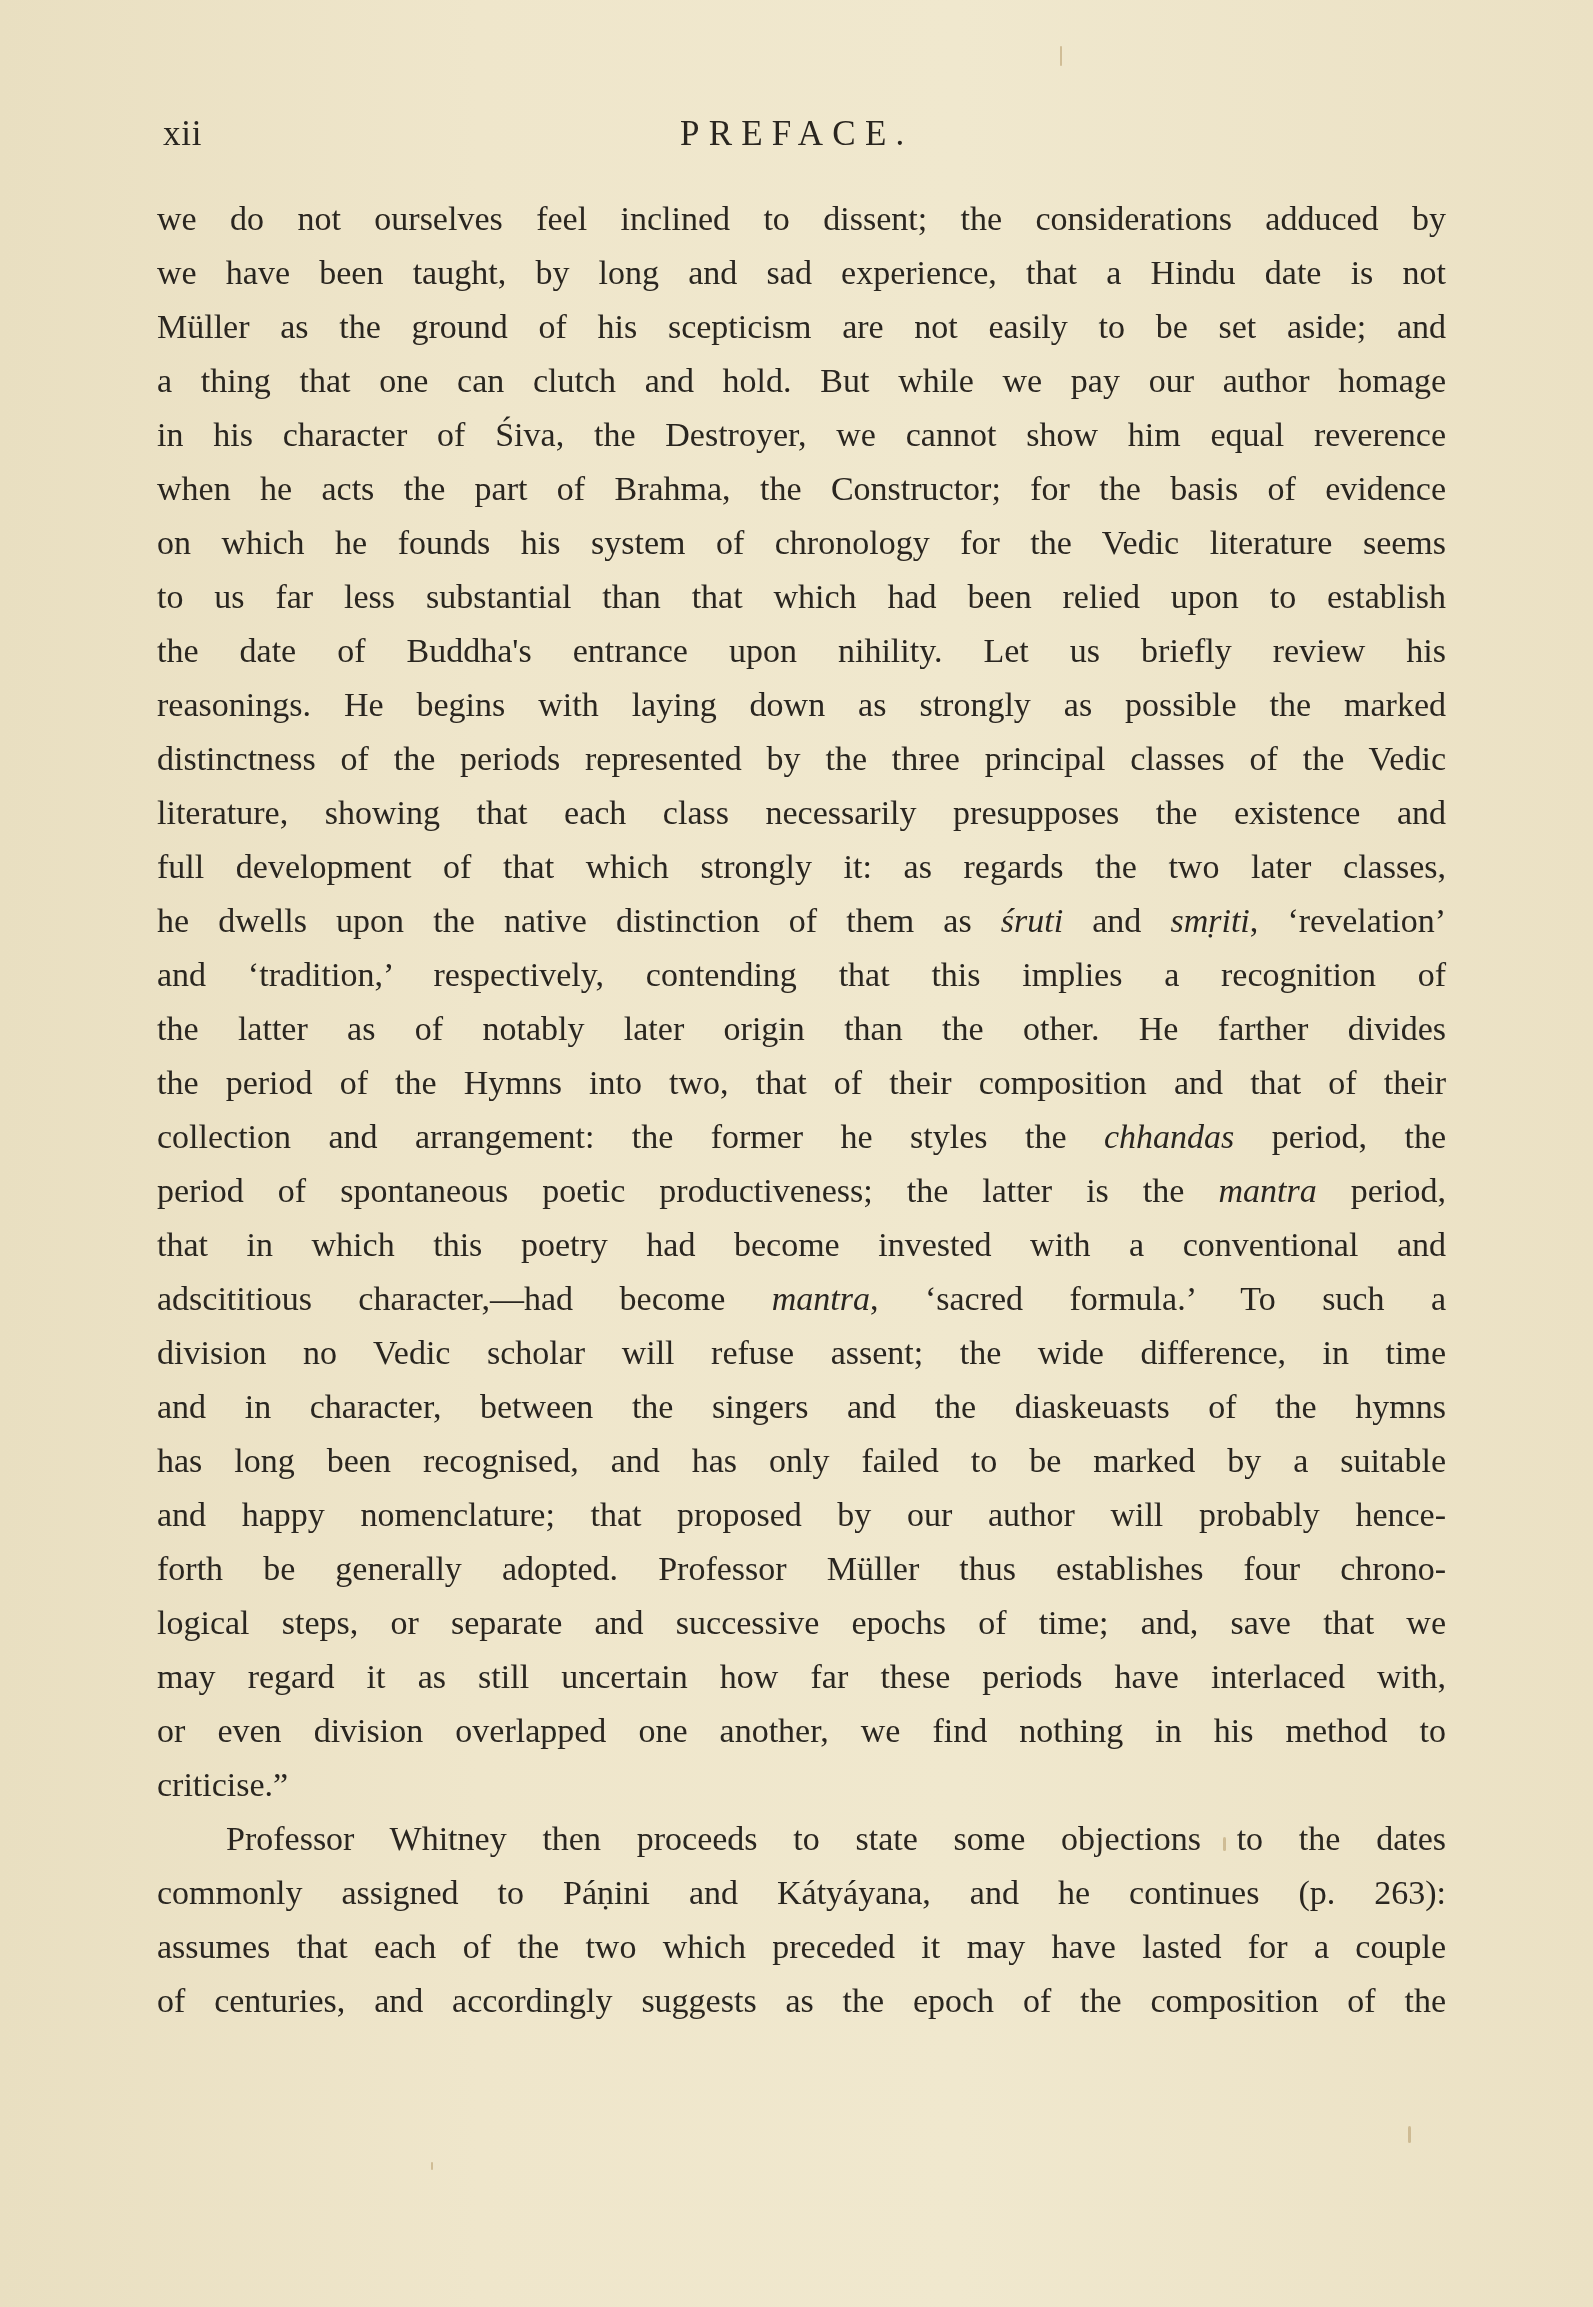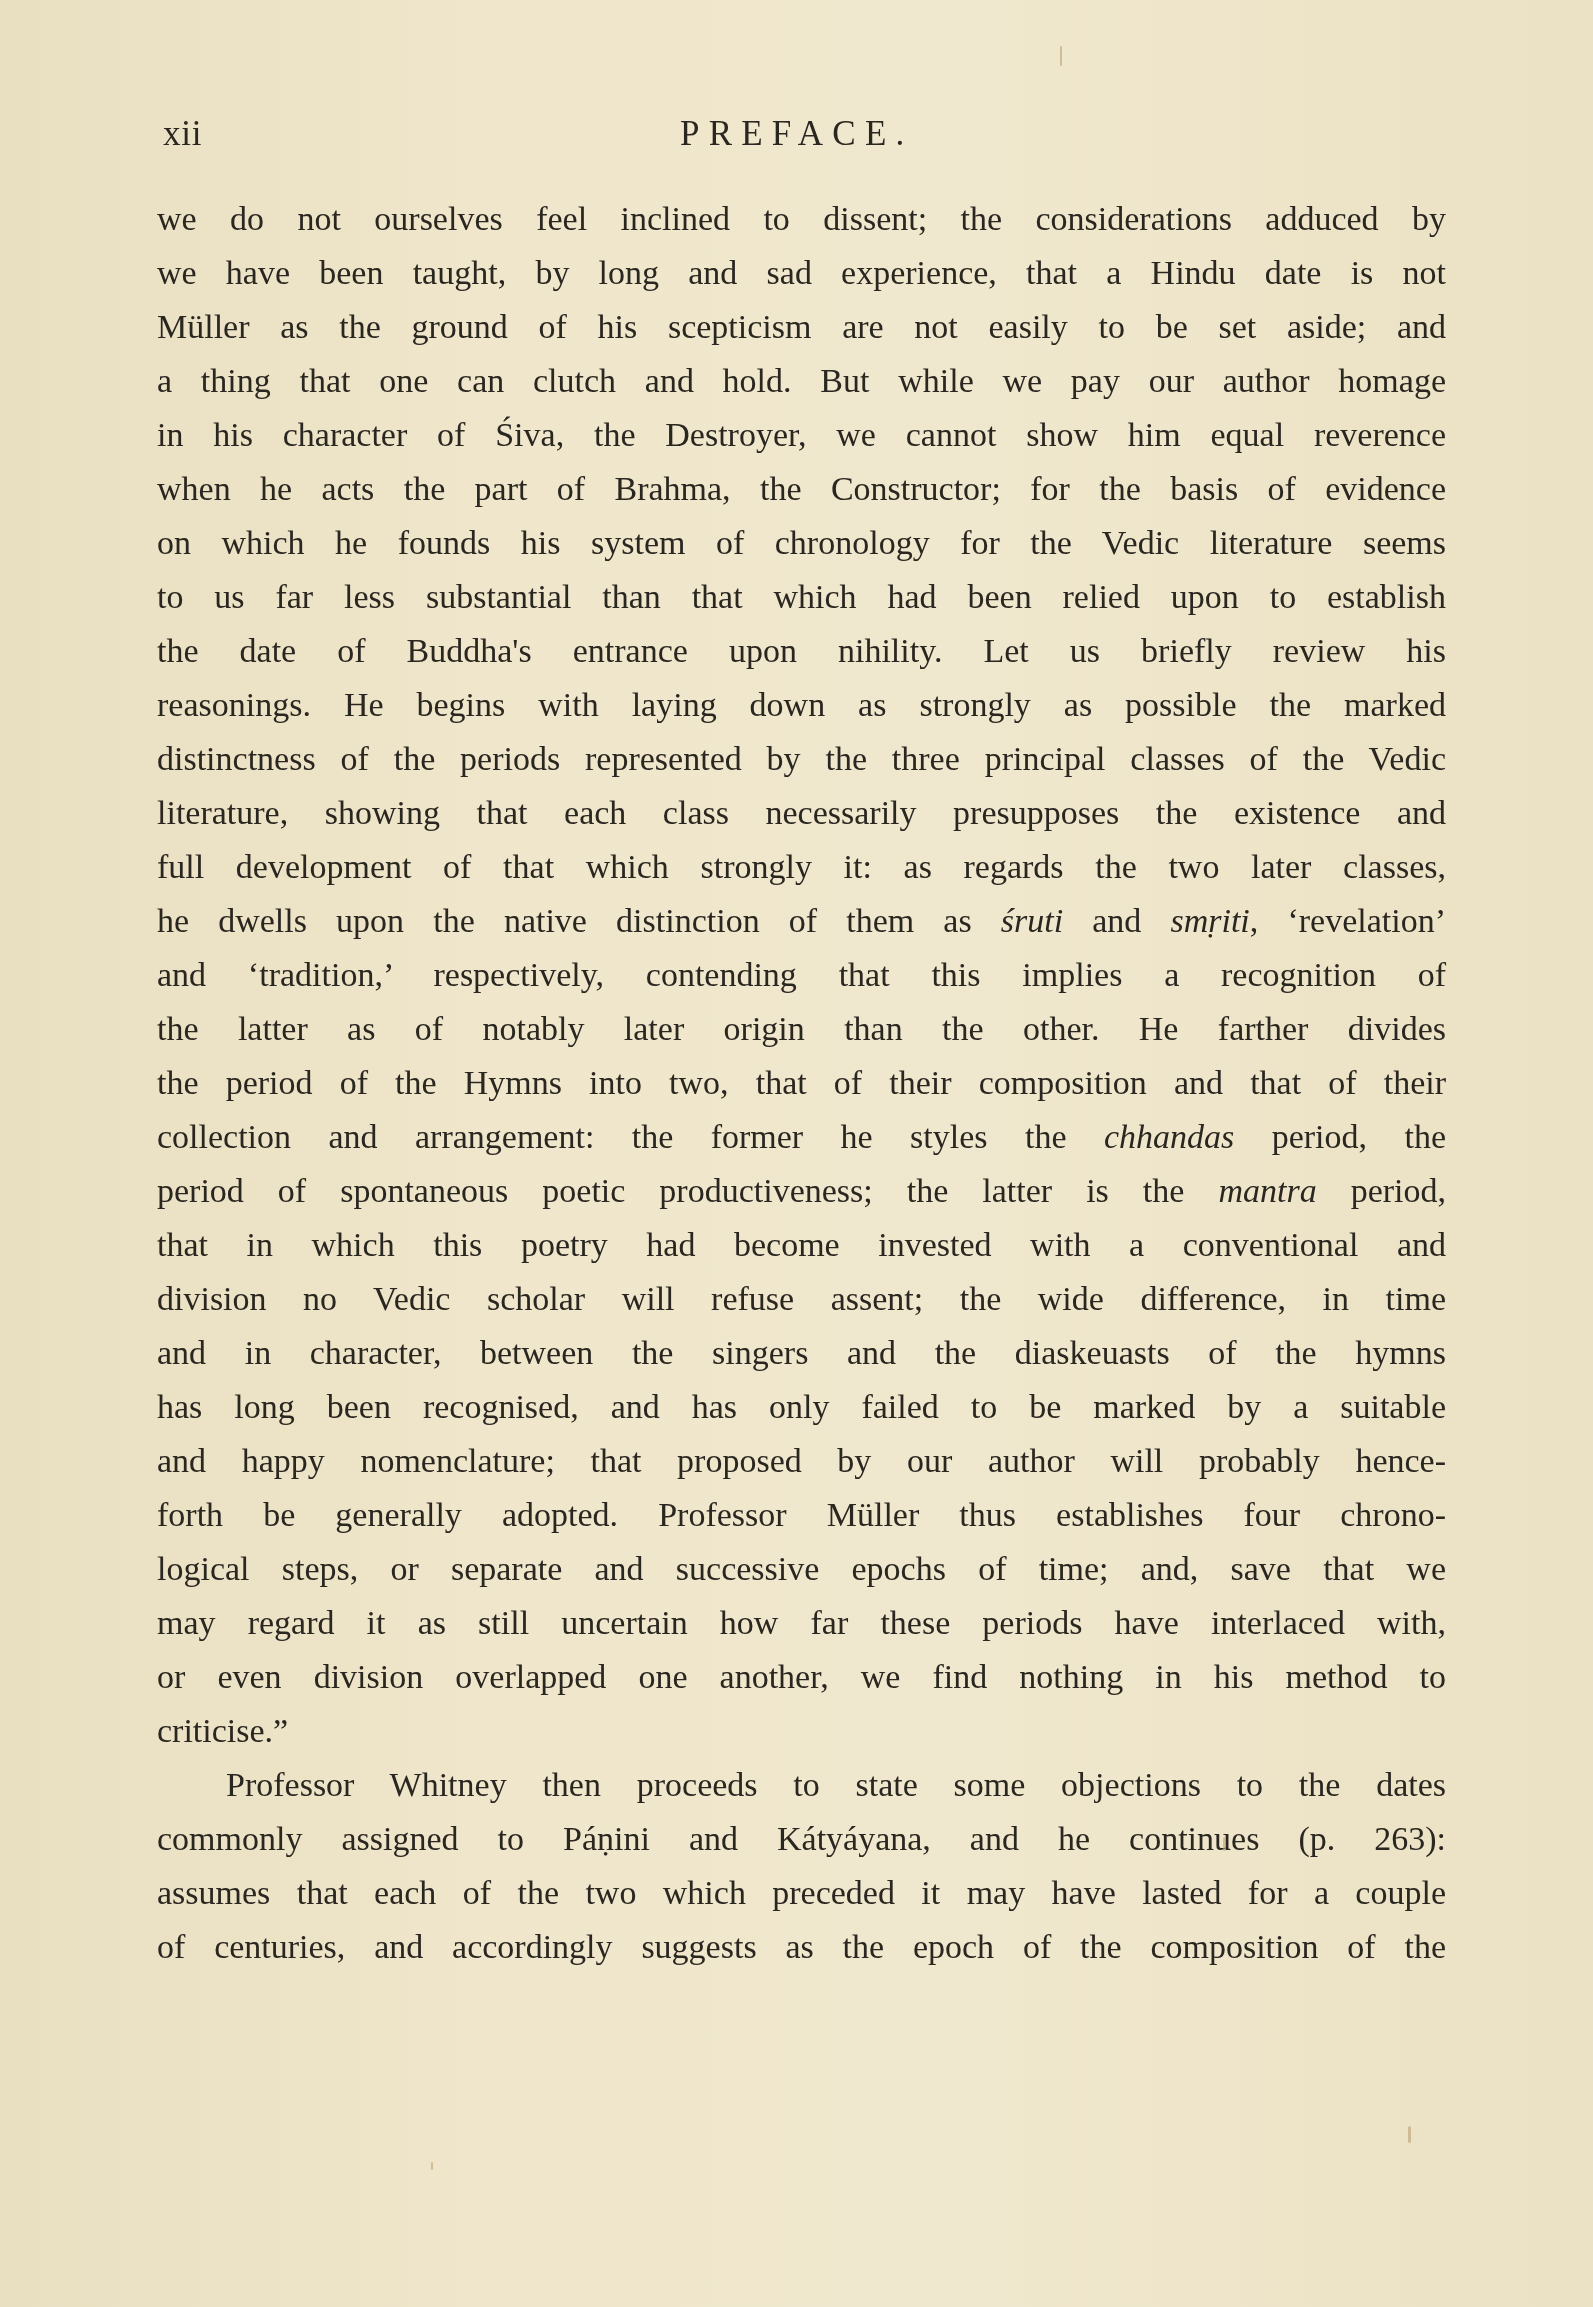--- a/index.html
+++ b/index.html
@@ -101,20 +101,21 @@
       <span class="line"><span>distinctness of the periods represented by the three principal classes of the Vedic</span></span>
       <span class="line"><span>literature, showing that each class necessarily presupposes the existence and</span></span>
       <span class="line"><span>full development of that which strongly it: as regards the two later classes,</span></span>
       <span class="line"><span>he dwells upon the native distinction of them as </span><i>śruti</i><span> and </span><i>smṛiti</i><span>, ‘revelation’</span></span>
       <span class="line"><span>and ‘tradition,’ respectively, contending that this implies a recognition of</span></span>
       <span class="line"><span>the latter as of notably later origin than the other.  He farther divides</span></span>
       <span class="line"><span>the period of the Hymns into two, that of their composition and that of their</span></span>
       <span class="line"><span>collection and arrangement: the former he styles the </span><i>chhandas</i><span> period, the</span></span>
       <span class="line"><span>period of spontaneous poetic productiveness; the latter is the </span><i>mantra</i><span> period,</span></span>
       <span class="line"><span>that in which this poetry had become invested with a conventional and</span></span>
+      <span class="line"><span>adscititious character,—had become </span><i>mantra</i><span>, ‘sacred formula.’  To such a</span></span>
       <span class="line"><span>division no Vedic scholar will refuse assent; the wide difference, in time</span></span>
       <span class="line"><span>and in character, between the singers and the diaskeuasts of the hymns</span></span>
       <span class="line"><span>has long been recognised, and has only failed to be marked by a suitable</span></span>
       <span class="line"><span>and happy nomenclature; that proposed by our author will probably hence-</span></span>
       <span class="line"><span>forth be generally adopted.  Professor Müller thus establishes four chrono-</span></span>
       <span class="line"><span>logical steps, or separate and successive epochs of time; and, save that we</span></span>
       <span class="line"><span>may regard it as still uncertain how far these periods have interlaced with,</span></span>
       <span class="line"><span>or even division overlapped one another, we find nothing in his method to</span></span>
       <span class="line last"><span>criticise.”</span></span>
       <span class="line indent"><span>Professor Whitney then proceeds to state some objections to the dates</span></span>

